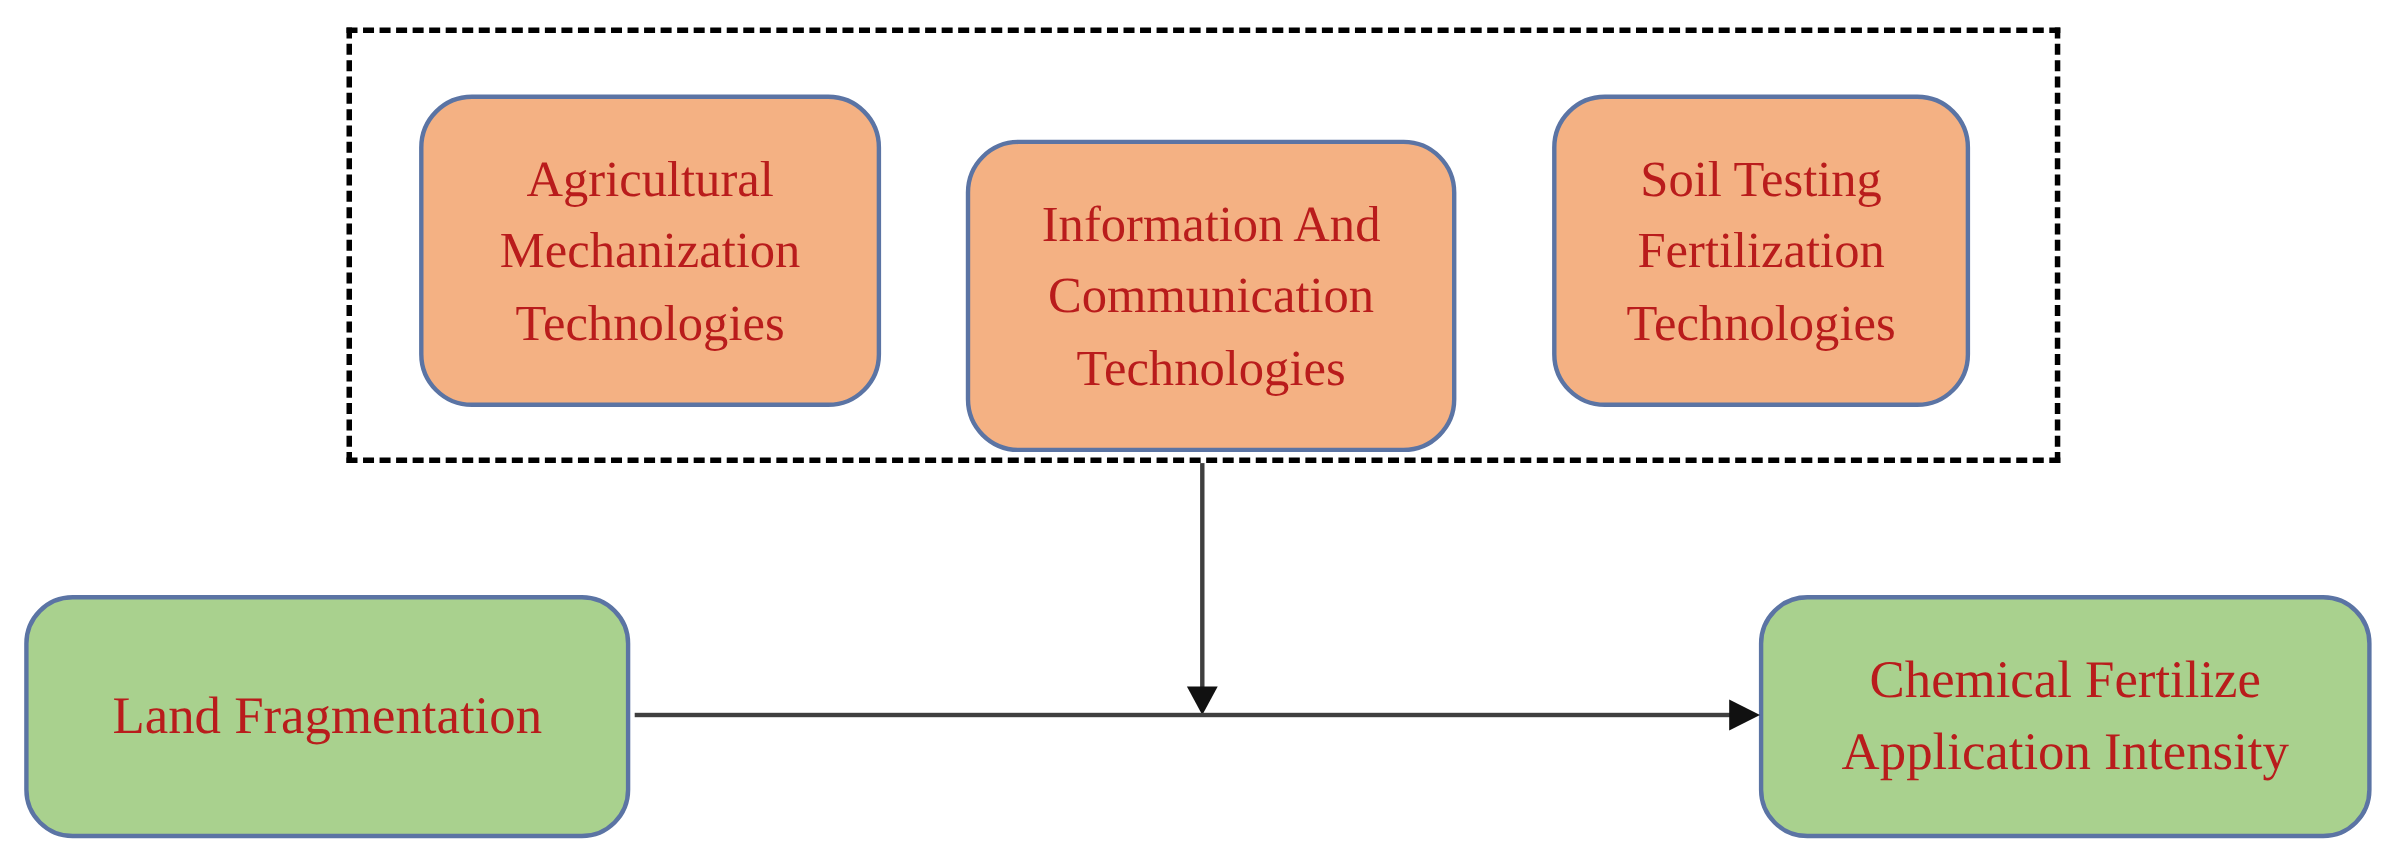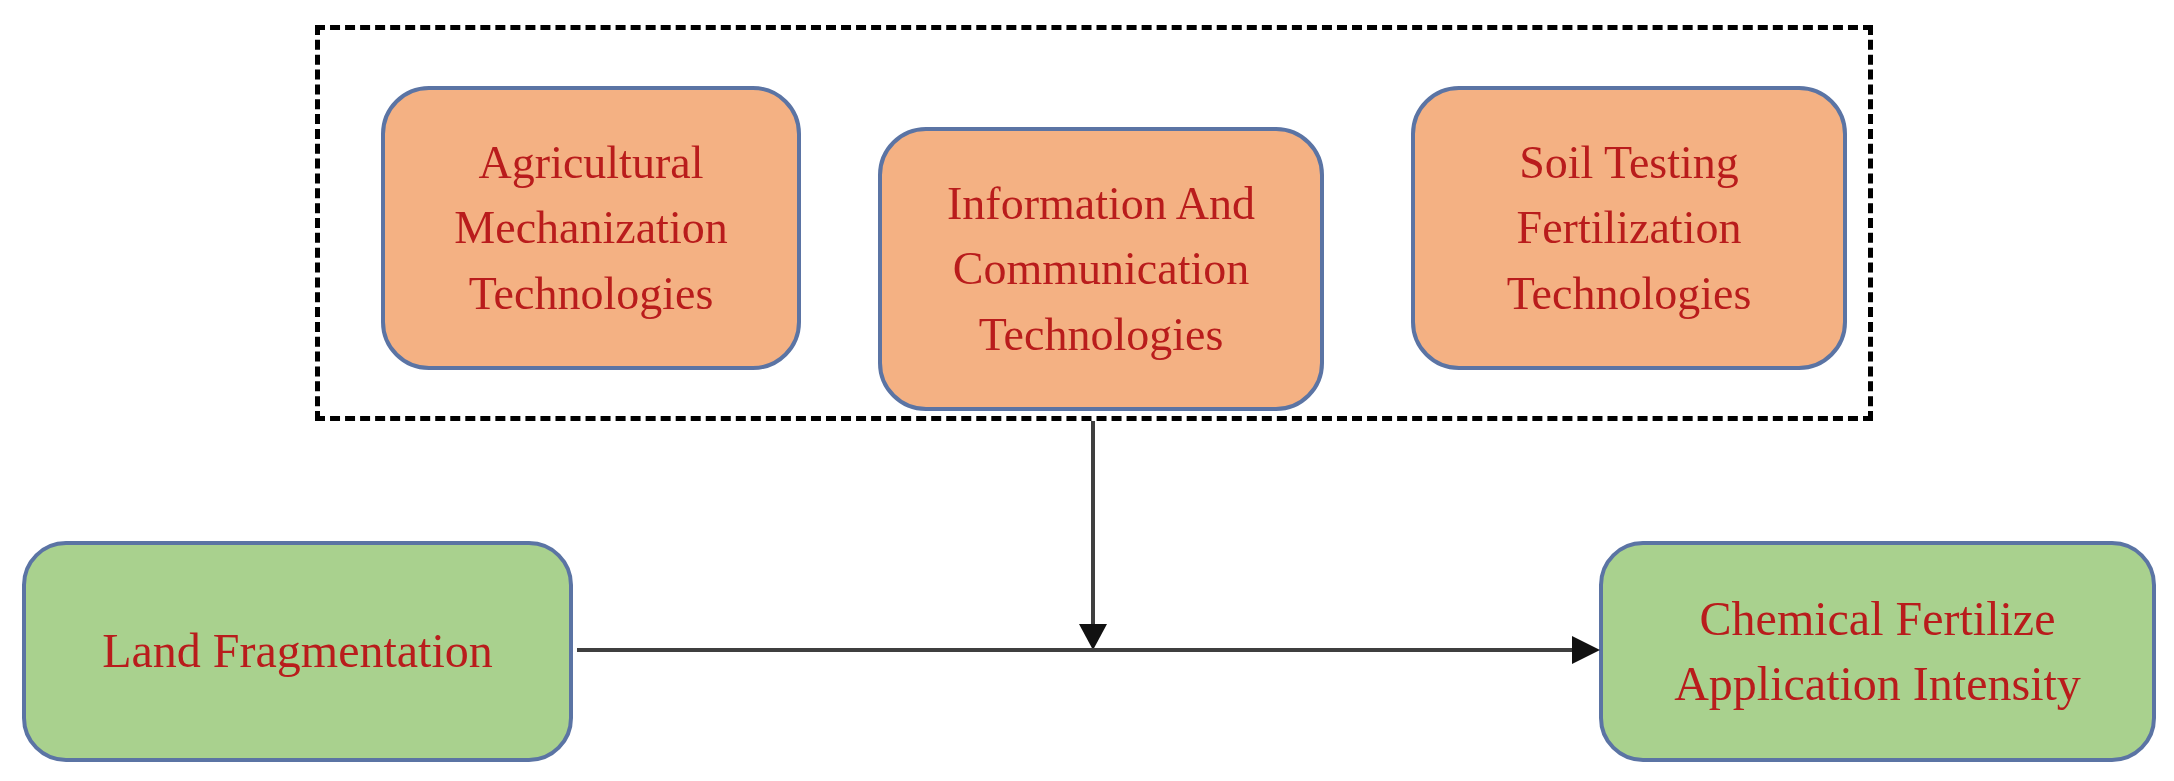--- a/index.html
+++ b/index.html
@@ -43,21 +43,21 @@
   .tech {
     background: #F4B183;
     border-radius: 48px;
     top: 86px;
     height: 284px;
     font-size: 46px;
     line-height: 1.42;
   }
   .tech-1 { left: 381px;  width: 420px; }
   .tech-2 { left: 878px;  width: 446px; margin-top: 41px; }
-  .tech-3 { left: 1411px; width: 436px; }
+  .tech-3 { left: 1411px; width: 380px; }
   .outcome {
     background: #A9D18E;
     border-radius: 44px;
     top: 541px;
     height: 221px;
     font-size: 48px;
     line-height: 1.35;
   }
   .outcome-left  { left: 22px;   width: 551px; }
   .outcome-right { left: 1599px; width: 557px; }

